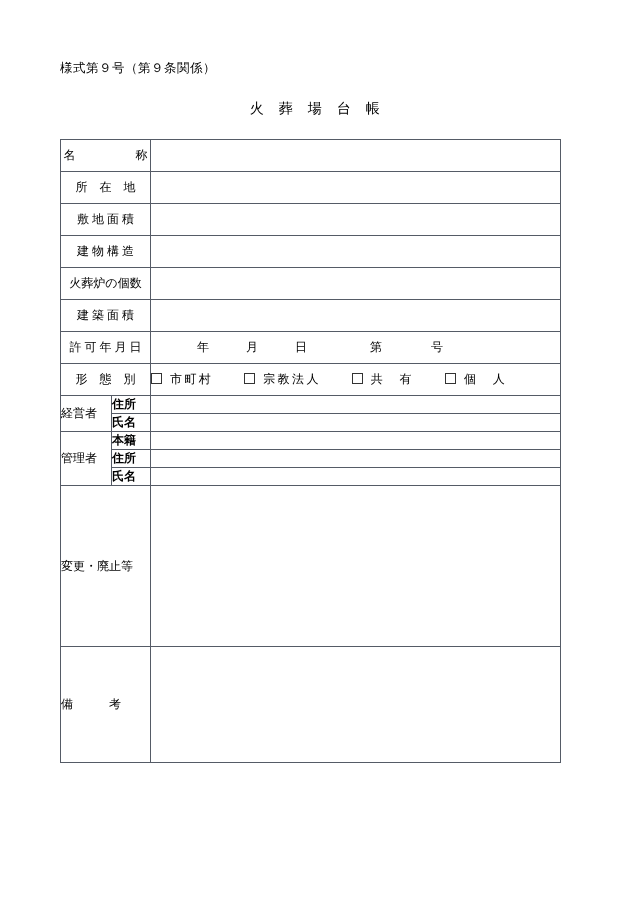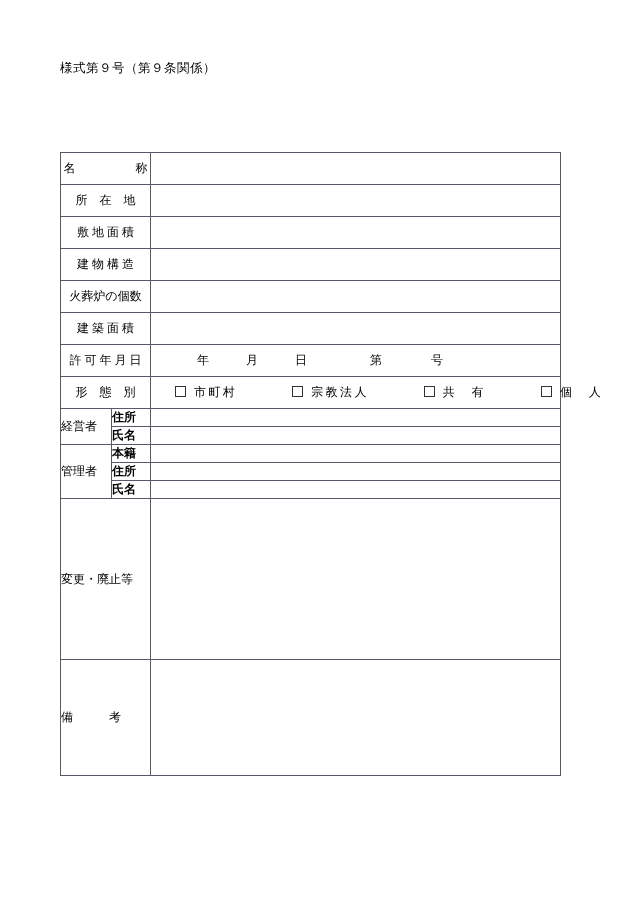--- a/index.html
+++ b/index.html
@@ -34,21 +34,21 @@
     left: 0;
     top: 100px;
     width: 630px;
     text-align: center;
     font-size: 14px;
     letter-spacing: 0.5px;
   }
   table.main {
     position: absolute;
     left: 60px;
-    top: 152px;
+    top: 139px;
     width: 500px;
     border-collapse: collapse;
     table-layout: fixed;
   }
   table.main td {
     border: 1px solid #555b66;
     padding: 0;
     font-size: 12px;
     vertical-align: middle;
   }
@@ -84,32 +84,33 @@
     white-space: nowrap;
   }
   .cb {
     display: inline-block;
     width: 9px;
     height: 9px;
     border: 1px solid #333;
     margin-right: 8px;
     vertical-align: -1px;
   }
-  .type-item { display: inline-block; margin-right: 28px; margin-left: 24px; }
+  .type-item { display: inline-block; margin-right: 28px; }
   .type-item .txt { letter-spacing: 0.2em; }
   .big-cell { height: 160px; }
   .mid-cell { height: 115px; margin-top: 19px; }
 </style>
 </head>
 <body>
 
 <div class="page">
 
   <div class="form-no">様式第９号（第９条関係）</div>
 
+  <div class="doc-title">火　葬　場　台　帳</div>
 
   <table class="main">
     <colgroup>
       <col style="width:51px">
       <col style="width:39px">
       <col style="width:410px">
     </colgroup>
     <tbody>
 
       <tr>

